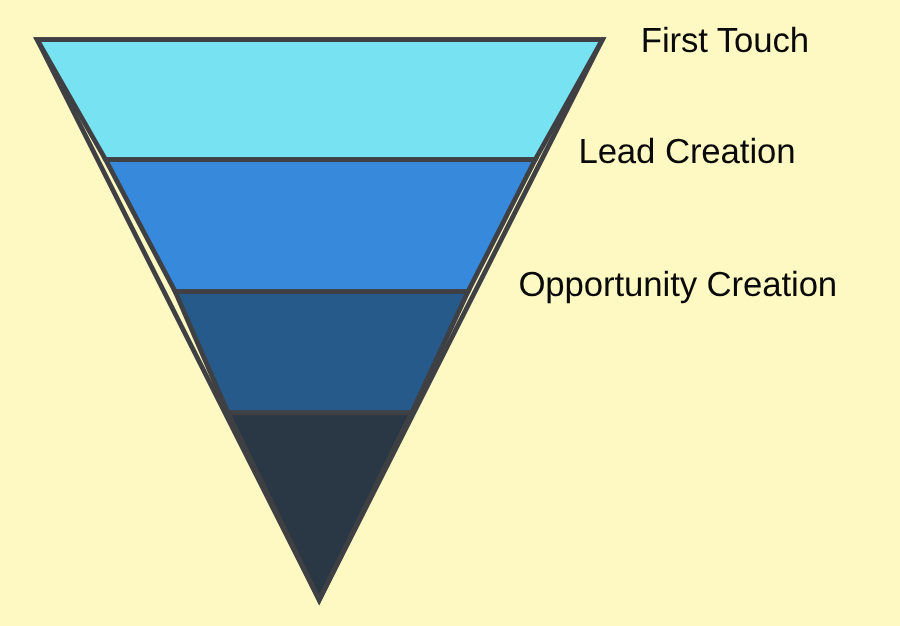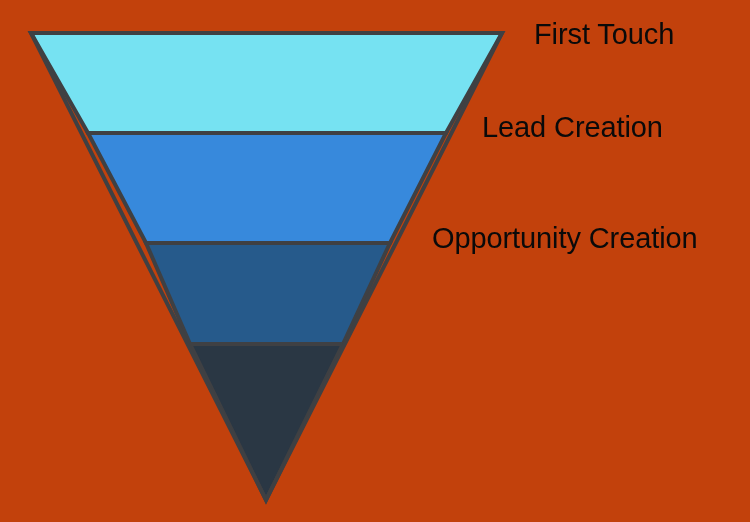--- a/index.html
+++ b/index.html
@@ -39,21 +39,21 @@
     letter-spacing: -0.1px;
   }
   #label-first-touch      { left: 534px; top: 20px;  }
   #label-lead-creation    { left: 482px; top: 113px; }
   #label-opportunity      { left: 432px; top: 224px; }
   #label-closed-won       { left: 390px; top: 325px; }
 </style>
 </head>
 <body>
 
-<div id="funnel-page" style="background: #c2410c;">
+<div id="funnel-page" style="background: #fef9c3;">
 
   <svg id="funnel-svg" viewBox="0 0 750 522" xmlns="http://www.w3.org/2000/svg" aria-label="Sales funnel">
 
     <polygon points="31,33 502,33 446,133 88,133" fill="#76E2F2" stroke="#3F4043" stroke-width="4" stroke-linejoin="miter"></polygon>
 
     <polygon points="88,133 446,133 390,243 146,243" fill="#3789DC" stroke="#3F4043" stroke-width="4" stroke-linejoin="miter"></polygon>
 
     <polygon points="146,243 390,243 343,344 190,344" fill="#265A8B" stroke="#3F4043" stroke-width="4" stroke-linejoin="miter"></polygon>
 
     <polygon points="190,344 343,344 266,500" fill="#2A3744" stroke="#3F4043" stroke-width="4" stroke-linejoin="miter"></polygon>

